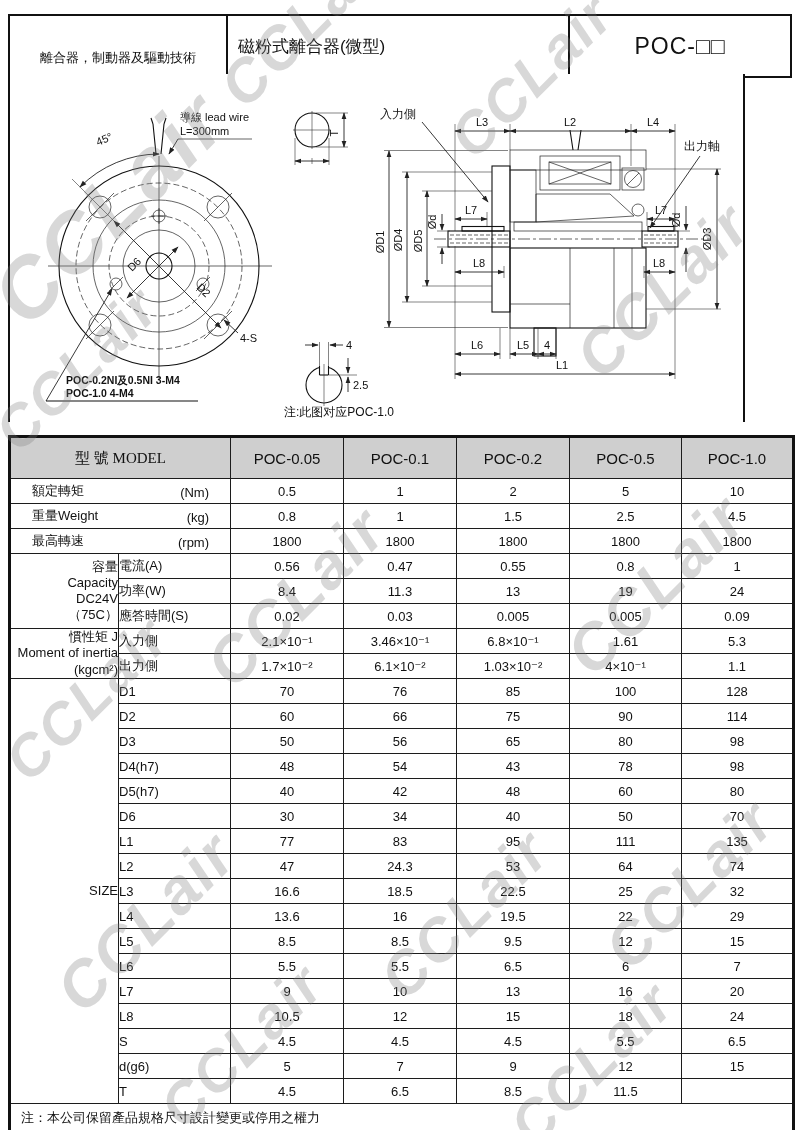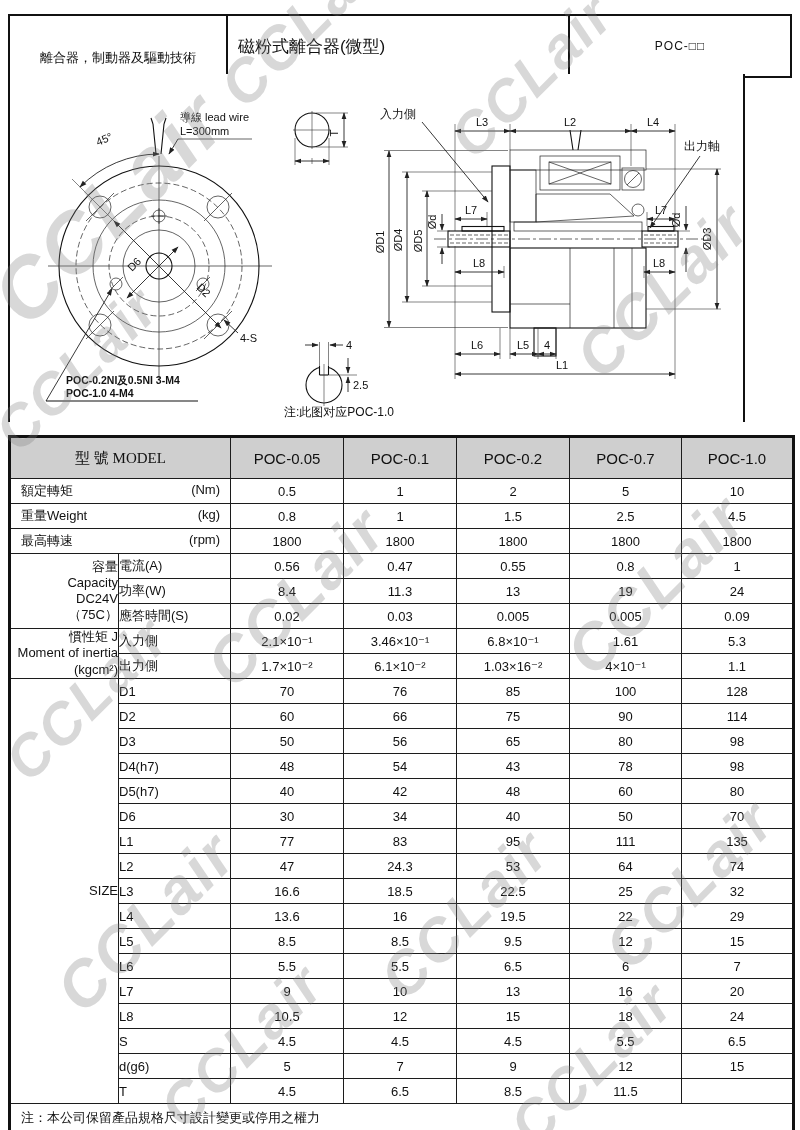--- a/index.html
+++ b/index.html
@@ -10,41 +10,41 @@
   .wm{position:absolute;font-weight:bold;font-style:italic;color:rgba(125,125,125,.30);
       transform:rotate(-45deg);letter-spacing:2px;white-space:nowrap;
       font-family:"Liberation Sans",sans-serif;}
   
   .tophdr{position:absolute;left:8px;top:14px;width:784px;height:64px;display:flex;
           border:2px solid #111;box-sizing:border-box;z-index:1;background:#fff;}
   .tophdr .c{display:flex;align-items:center;box-sizing:border-box;}
   .c1{width:219px;border-right:2px solid #111;font-size:13px;justify-content:center;
       align-items:flex-end !important;padding-bottom:9px;}
   .c2{width:344px;border-right:2px solid #111;font-size:17px;padding-left:10px;}
-  .c3{width:221px;font-size:12px;justify-content:center;letter-spacing:1px;}
+  .c3{width:221px;font-size:23px;justify-content:center;letter-spacing:1px;}
   
   .frame{position:absolute;left:8px;top:74px;width:737px;height:348px;box-sizing:border-box;
          border-left:2px solid #111;border-right:2px solid #111;z-index:1;background:#fff;}
   .frame svg{display:block;}
   svg text{font-family:"Liberation Sans","DejaVu Sans",sans-serif;fill:#111;}
   .dtxt{font-size:11px;}
   .dtxt-cjk{font-size:12px;}
   .dtxt-sm{font-size:10.5px;font-weight:bold;}
   .thin{stroke:#222;stroke-width:.7;fill:none;}
   .med{stroke:#111;stroke-width:1.1;fill:none;}
   .dim{stroke:#222;stroke-width:.9;fill:none;}
   .ext{stroke:#333;stroke-width:.6;fill:none;}
   
   .spec{position:absolute;left:8px;top:435px;width:784px;z-index:1;border-collapse:collapse;
         table-layout:fixed;background:#fff;border:3px solid #111;}
   .spec td,.spec th{border:1.4px solid #1c1c1c;height:24px;font-size:13px;padding:0;
         font-weight:normal;overflow:hidden;}
   .spec thead th{height:40px;background:#cfcfcf;font-size:15px;}
   .mh{font-size:15px;font-family:Liberation Serif, serif;}
-  .lr{display:flex;justify-content:space-between;align-items:flex-start;padding:0 10px;}
+  .lr{display:flex;justify-content:space-between;align-items:flex-end;padding:0 21px;}
   .val{text-align:center;}
   .slbl{text-align:left;}
   .grpcell{text-align:right;font-size:12px;line-height:1.25;vertical-align:middle;}
   .notetd{text-align:left;padding:0 10px !important;font-size:13.5px;height:27px !important;}
 </style>
 </head>
 <body>
 
 <div class="page">
 
@@ -266,21 +266,21 @@
         <col style="width:113px">
         <col style="width:112px">
         <col style="width:112px">
     </colgroup>
     <thead>
       <tr>
         <th class="mh" colspan="2">型 號 MODEL</th>
         <th>POC-0.05</th>
         <th>POC-0.1</th>
         <th>POC-0.2</th>
-        <th>POC-0.7</th>
+        <th>POC-0.5</th>
         <th>POC-1.0</th>
       </tr>
     </thead>
     <tbody id="spec-body">
         <tr>
           <td colspan="2">
             <div class="lr">
               <span>額定轉矩</span>
               <span>(Nm)</span>
             </div>
@@ -357,21 +357,21 @@
           <td class="val">2.1×10⁻¹</td>
           <td class="val">3.46×10⁻¹</td>
           <td class="val">6.8×10⁻¹</td>
           <td class="val">1.61</td>
           <td class="val">5.3</td>
         </tr>
         <tr>
           <td class="slbl">出力側</td>
           <td class="val">1.7×10⁻²</td>
           <td class="val">6.1×10⁻²</td>
-          <td class="val">1.03×16⁻²</td>
+          <td class="val">1.03×10⁻²</td>
           <td class="val">4×10⁻¹</td>
           <td class="val">1.1</td>
         </tr>
         <tr>
           <td class="grpcell" rowspan="17">
             <div>SIZE</div>
           </td>
           <td class="slbl">D1</td>
           <td class="val">70</td>
           <td class="val">76</td>

